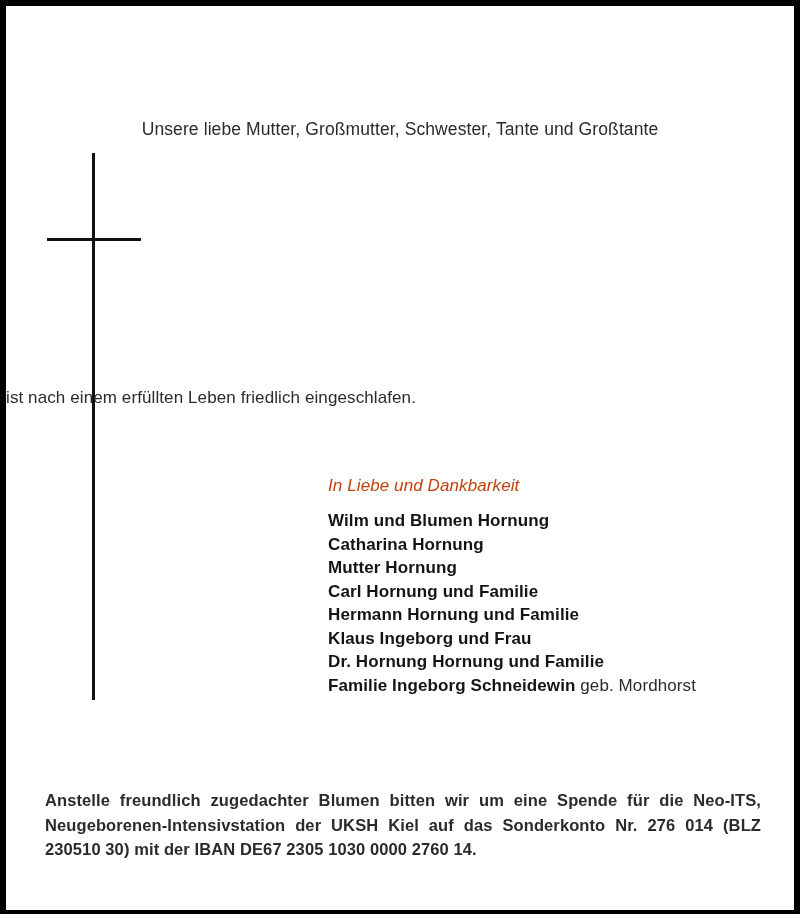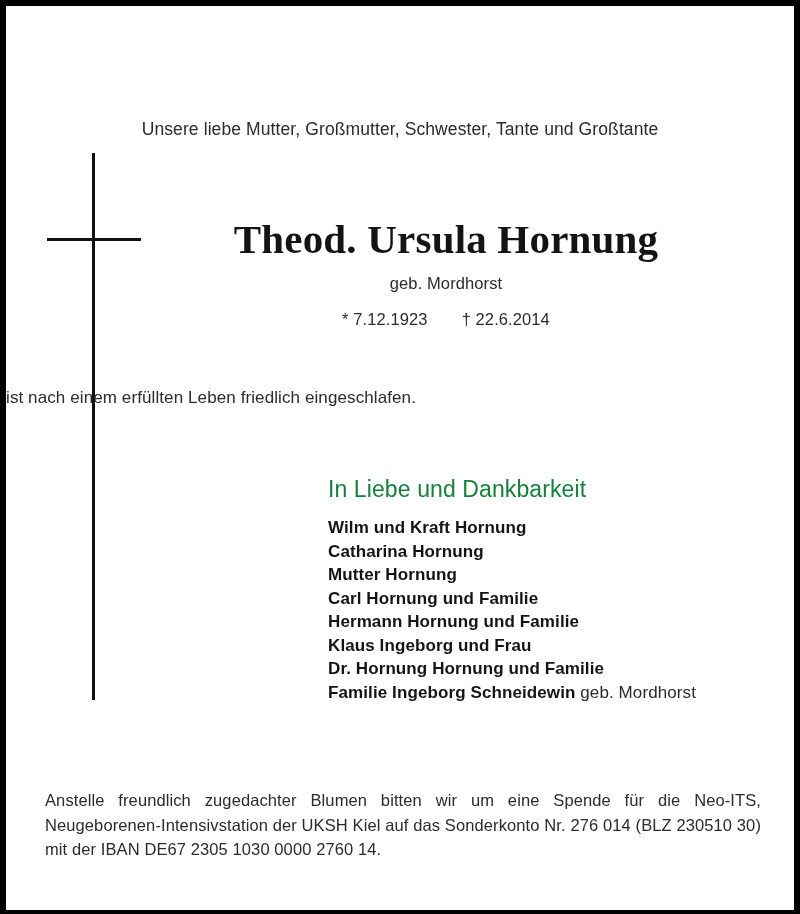--- a/index.html
+++ b/index.html
@@ -120,24 +120,25 @@
   }
 
   
   .family-block {
     position: absolute;
     left: 322px;
     top: 470px;
     width: 450px;
   }
   .gratitude {
-    font-size: 23px;
-    color: #15803d;
+    font-size: 17px;
+    color: #c2410c;
     margin-bottom: 13px;
     letter-spacing: 0.1px;
+    font-style: italic;
   }
   .mourner {
     font-size: 17px;
     font-weight: bold;
     color: #141414;
     line-height: 23.5px;
     letter-spacing: 0.1px;
     white-space: nowrap;
   }
   .mourner .suffix {
@@ -159,51 +160,45 @@
     letter-spacing: 0.1px;
   }
   .funeral-info {
     font-size: 17px;
     line-height: 25px;
   }
   .donation-info {
     font-size: 16.5px;
     line-height: 24.5px;
     margin-top: 18px !important;
+    font-weight: bold;
   }
   .footer p:last-child {
     text-align-last: left;
   }
 </style>
 </head>
 <body>
 
 <div id="page">
   <div class="inner">
 
     <div class="cross-vertical"></div>
     <div class="cross-horizontal"></div>
 
 
     <div class="subtitle">Unsere liebe Mutter, Großmutter, Schwester, Tante und Großtante</div>
 
-    <div class="name-block">
-      <div class="deceased-name">Theod. Ursula Hornung</div>
-      <div class="maiden-name">geb. Mordhorst</div>
-      <div class="dates">
-        <span class="birth">* 7.12.1923</span><span class="death">† 22.6.2014</span>
-      </div>
-    </div>
 
     <div class="passing">ist nach einem erfüllten Leben friedlich eingeschlafen.</div>
 
     <div class="family-block">
       <div class="gratitude">In Liebe und Dankbarkeit</div>
       <div class="mourner-list">
-          <div class="mourner"><span>Wilm und Kraft Hornung</span></div>
+          <div class="mourner"><span>Wilm und Blumen Hornung</span></div>
           <div class="mourner"><span>Catharina Hornung</span></div>
           <div class="mourner"><span>Mutter Hornung</span></div>
           <div class="mourner"><span>Carl Hornung und Familie</span></div>
           <div class="mourner"><span>Hermann Hornung und Familie</span></div>
           <div class="mourner"><span>Klaus Ingeborg und Frau</span></div>
           <div class="mourner"><span>Dr. Hornung Hornung und Familie</span></div>
           <div class="mourner"><span>Familie Ingeborg Schneidewin</span><span class="suffix"> geb. Mordhorst</span></div>
         </div>
     </div>
 

